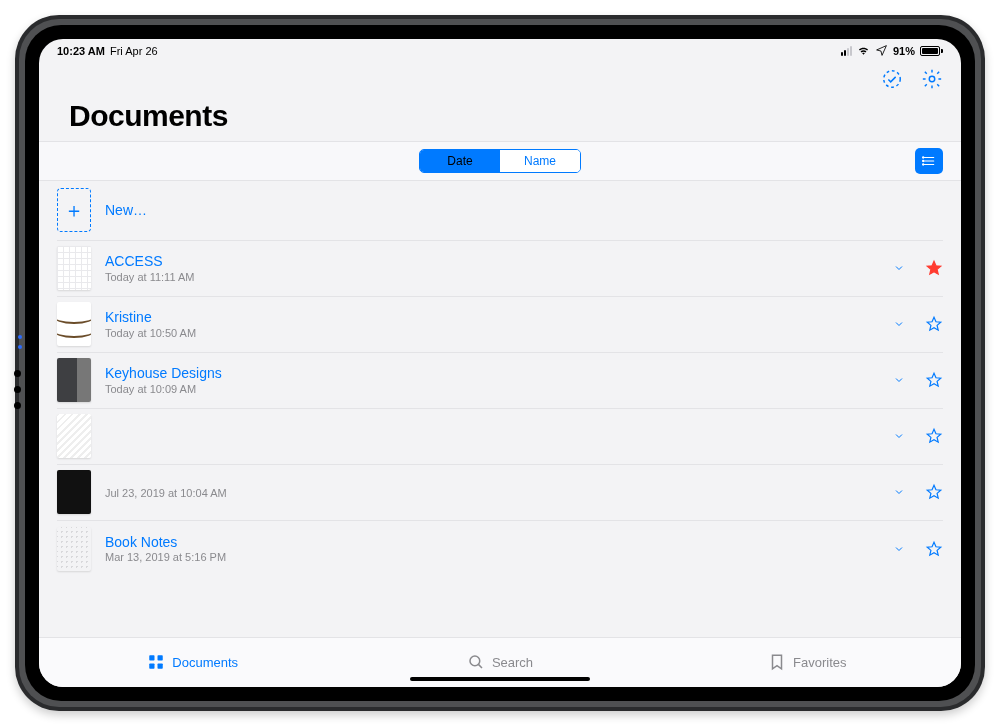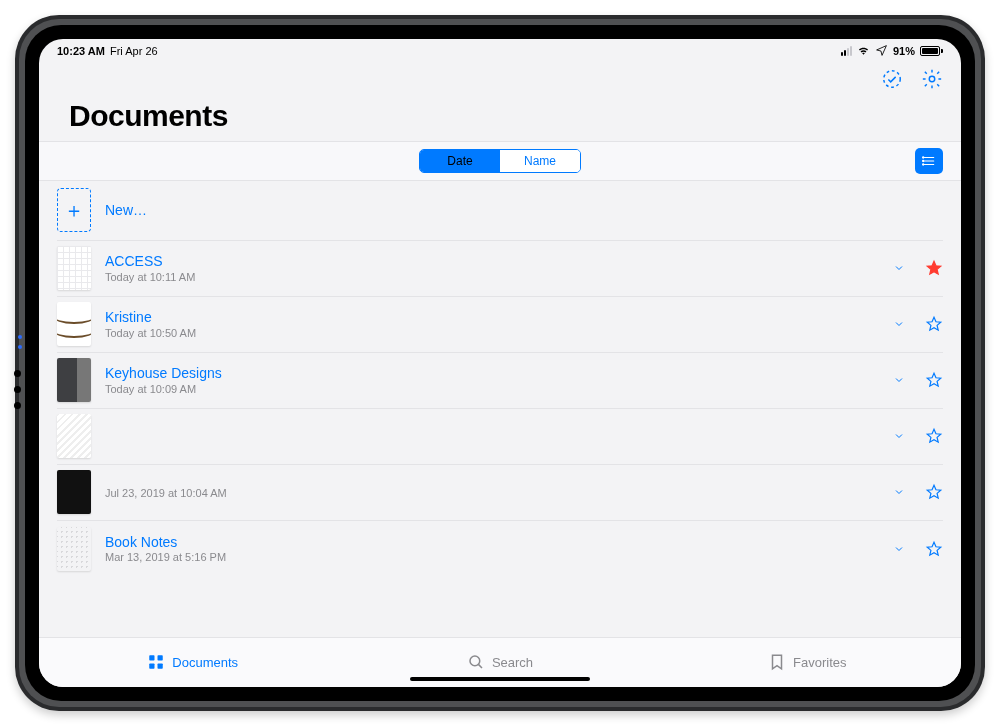--- a/index.html
+++ b/index.html
@@ -203,21 +203,21 @@
           <div class="newbtn">＋</div>
           <div class="meta">
               <div class="t">New…</div>
             </div>
         </div>
 
         <div class="row">
           <div class="thumb th-grid"></div>
           <div class="meta">
             <div class="t">ACCESS</div>
-            <div class="s">Today at 10:11 AM</div>
+            <div class="s">Today at 11:11 AM</div>
           </div>
           <div class="actions">
             <svg class="chev" viewBox="0 0 24 24" fill="none" stroke="currentColor" stroke-width="2">
                 <path d="M6 9l6 6 6-6"></path>
               </svg>
             <svg class="star fill" viewBox="0 0 24 24">
                 <path d="M12 3l2.6 6 6.4.5-4.9 4.3 1.5 6.4L12 17l-5.6 3.2 1.5-6.4L3 9.5l6.4-.5L12 3z"></path>
               </svg>
           </div>
         </div>

